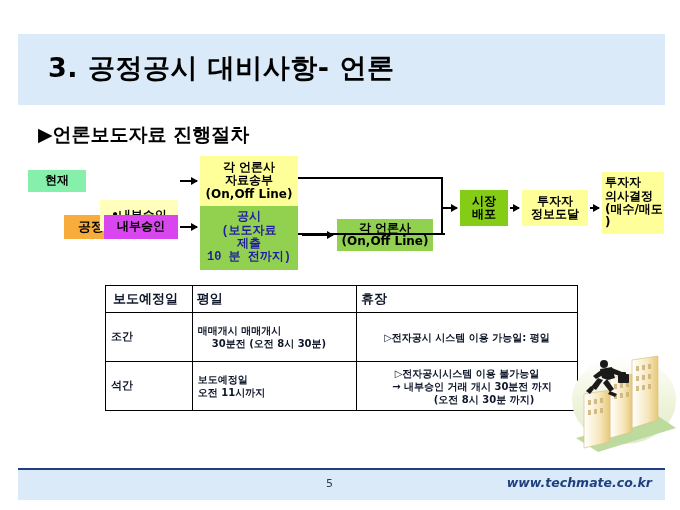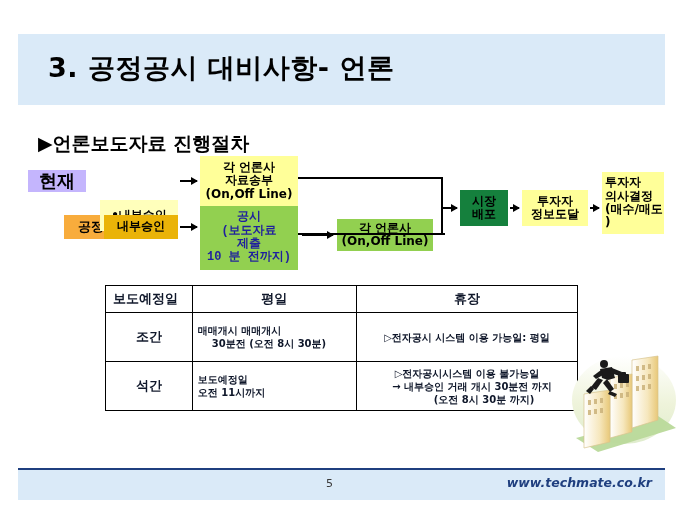--- a/index.html
+++ b/index.html
@@ -38,21 +38,20 @@
   }
 
   
   #subtitle {
     position: absolute;
     left: 38px; top: 122px;
     font-size: 19px;
     font-weight: bold;
     color: #000000;
     white-space: nowrap;
-    margin-top: 9px;
   }
 
   
   #flow {
     position: absolute;
     left: 0; top: 0;
     width: 680px; height: 290px;
   }
   .fbox {
     position: absolute;
@@ -63,41 +62,41 @@
     justify-content: center;
     font-weight: bold;
     line-height: 1.12;
     color: #000000;
   }
   .fbox .ln { display: block; white-space: nowrap; }
 
   #box-current {
     left: 28px; top: 170px;
     width: 58px; height: 22px;
-    background: #c4b5fd;
-    font-size: 18px;
+    background: #86efac;
+    font-size: 12px;
   }
   #box-fair {
     left: 18px; top: 215px;
     width: 80px; height: 24px;
     background: #f8ac3c;
     font-size: 13px;
     margin-left: 46px;
   }
   #box-approval-top {
     left: 100px; top: 170px;
     width: 78px; height: 31px;
     background: #ffffbb;
     font-size: 12px;
     margin-top: 30px;
   }
   #box-approval-bottom {
     left: 104px; top: 215px;
     width: 74px; height: 24px;
-    background: #eab308;
+    background: #d946ef;
     font-size: 12px;
   }
   #box-press-send {
     left: 200px; top: 156px;
     width: 98px; height: 50px;
     background: #ffff99;
     font-size: 12px;
   }
   #box-disclosure {
     left: 200px; top: 206px;
@@ -109,21 +108,21 @@
   }
   #box-press-each {
     left: 337px; top: 219px;
     width: 96px; height: 32px;
     background: #92d050;
     font-size: 12px;
   }
   #box-market {
     left: 460px; top: 190px;
     width: 48px; height: 36px;
-    background: #15803d;
+    background: #84cc16;
     font-size: 12px;
   }
   #box-investor-info {
     left: 522px; top: 190px;
     width: 66px; height: 36px;
     background: #ffff99;
     font-size: 12px;
   }
   #box-investor-decision {
     left: 602px; top: 172px;
@@ -185,30 +184,30 @@
   }
   #sched-table td, #sched-table th {
     border: 1px solid #000000;
     color: #0f172a;
     font-weight: bold;
     padding: 3px 5px;
     vertical-align: middle;
     line-height: 1.3;
   }
   #sched-table thead th {
-    text-align: center;
+    text-align: left;
     font-size: 13px;
     height: 22px;
     padding: 2px 4px;
   }
   #sched-table thead th.th-left { text-align: left; padding-left: 7px; }
   .col-label {
     width: 72px;
-    font-size: 13px;
-    text-align: center;
+    font-size: 11px;
+    text-align: left;
     padding-left: 7px;
   }
   .col-weekday {
     width: 148px;
     font-size: 10px;
     text-align: left;
   }
   .col-holiday {
     width: 203px;
     font-size: 10px;

